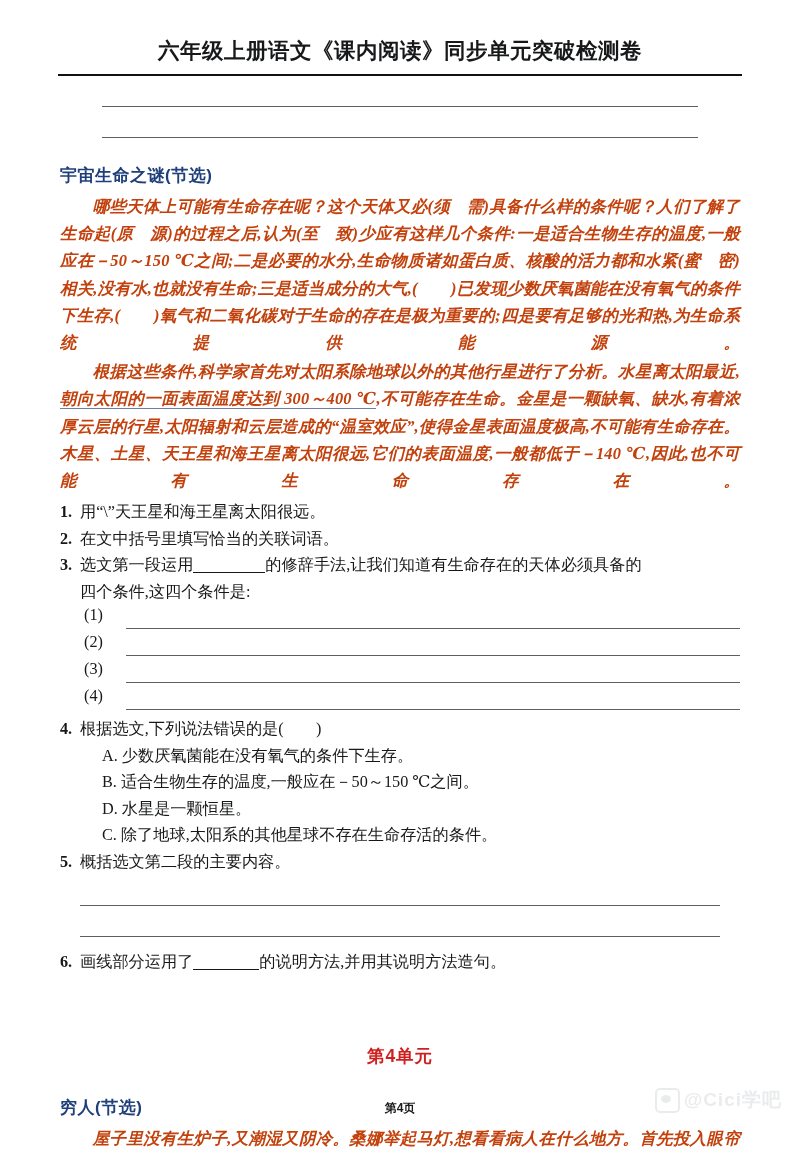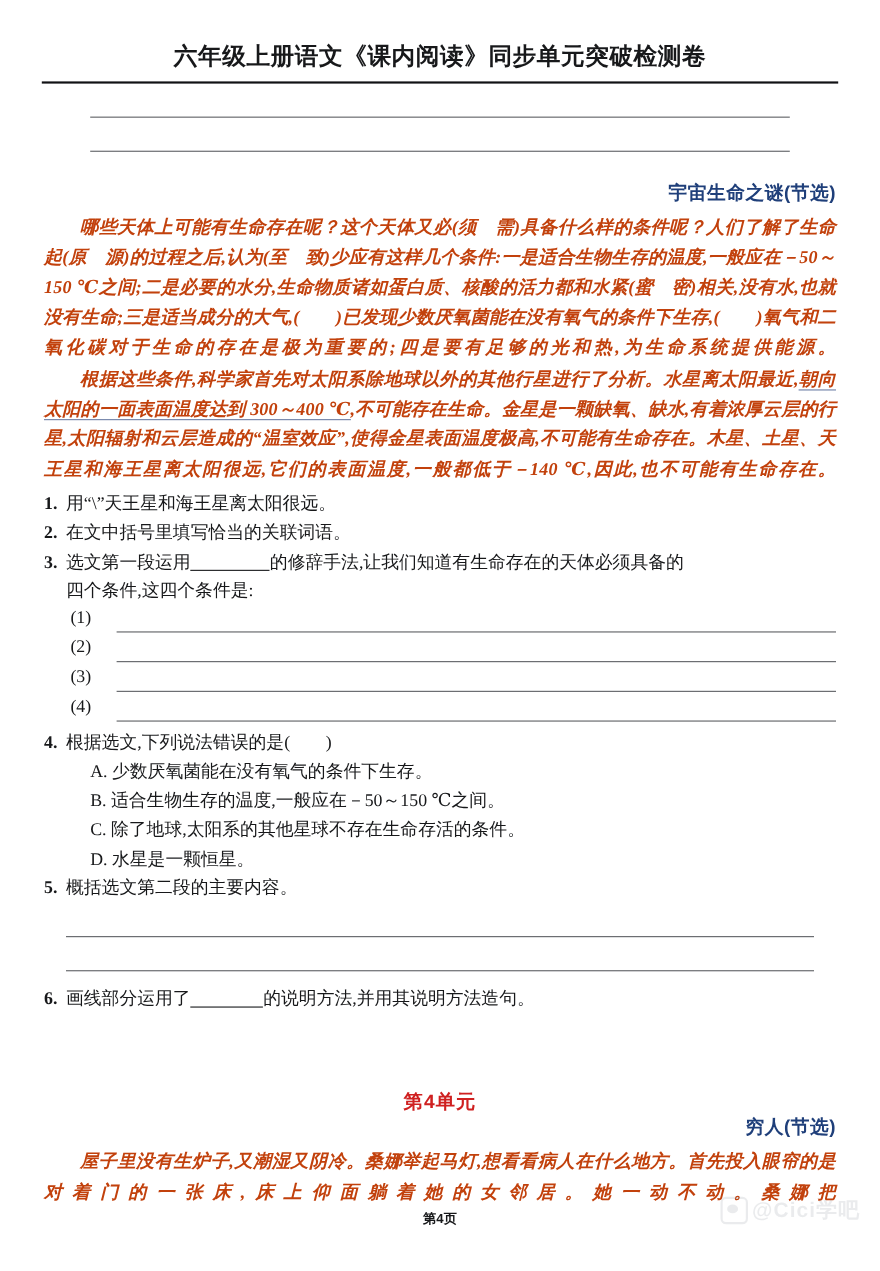--- a/index.html
+++ b/index.html
@@ -12,21 +12,21 @@
     height: 1155px;
     position: relative;
     font-family: "Liberation Serif", "DejaVu Serif", serif;
     overflow: hidden;
   }
   .page {
     position: relative;
     width: 800px;
     height: 1131px;
     box-sizing: border-box;
-    padding: 0 40px;
+    padding: 0 60px;
   }
 
   
   .doc-title {
     text-align: center;
     font-family: "Liberation Sans", "DejaVu Sans", sans-serif;
     font-weight: bold;
     font-size: 21.5px;
     letter-spacing: 0.5px;
     color: #17181a;
@@ -42,21 +42,21 @@
   
   .ans-line {
     border-bottom: 1.6px solid #5d5f63;
     height: 0;
   }
   .ans-block { padding: 0 42px; }
   .ans-block .ans-line { margin-top: 30px; }
 
   
   .passage-title {
-    text-align: right;
+    text-align: left;
     font-family: "Liberation Sans", "DejaVu Sans", sans-serif;
     font-weight: bold;
     font-size: 17px;
     color: #1f3f7a;
     letter-spacing: 0.5px;
   }
   .unit-title {
     text-align: center;
     font-family: "Liberation Sans", "DejaVu Sans", sans-serif;
     font-weight: bold;
@@ -231,40 +231,40 @@
     <span class="lbl">(4)</span>
     <span class="rule"></span>
   </div>
 
   <div class="q" style="margin-top:3px;">
     <span class="num">4.</span>
     <span>根据选文,下列说法错误的是(　　)</span>
   </div>
   <div class="opt">A. 少数厌氧菌能在没有氧气的条件下生存。</div>
   <div class="opt">B. 适合生物生存的温度,一般应在－50～150 ℃之间。</div>
+  <div class="opt">D. 水星是一颗恒星。</div>
   <div class="opt">C. 除了地球,太阳系的其他星球不存在生命存活的条件。</div>
-  <div class="opt">D. 水星是一颗恒星。</div>
 
   <div class="q">
     <span class="num">5.</span>
     <span>概括选文第二段的主要内容。</span>
   </div>
   <div class="ans-block" style="padding:0 20px 0 20px;">
     <div class="ans-line"></div>
     <div class="ans-line"></div>
   </div>
 
   <div class="q" style="margin-top:12px;">
     <span class="num">6.</span>
     <span>画线部分运用了</span><span class="blank-inline w2"></span><span>的说明方法,并用其说明方法造句。</span>
   </div>
 
   <div class="unit-title" style="margin-top:68px;">第4单元</div>
 
-  <div class="passage-title" style="margin-top:0;">穷人(节选)</div>
+  <div class="passage-title" style="margin-top:28px;">穷人(节选)</div>
 
   <div class="ink" style="margin-top:6px;">
     <p>屋子里没有生炉子,又潮湿又阴冷。桑娜举起马灯,想看看病人在什么地方。首先投入眼帘的是对着门的一张床,床上仰面躺着她的女邻居。她一动不动。桑娜把</p>
   </div>
 
   <div class="footer">第4页</div>
 
   <div class="watermark">
     <span class="wm-paw"></span>
     <span>@Cici学吧</span>

